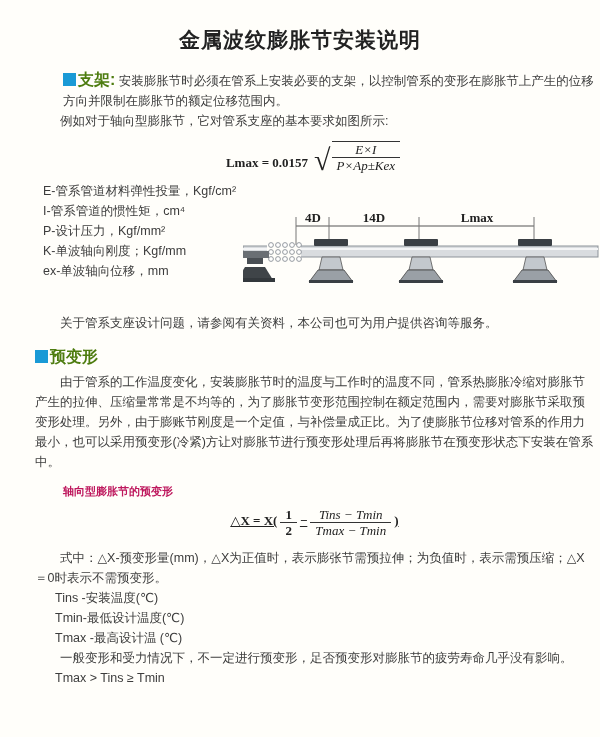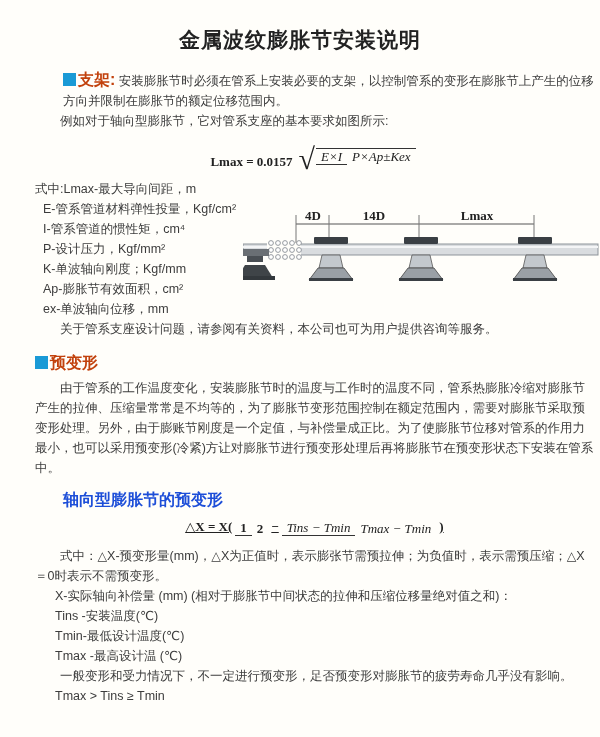--- a/index.html
+++ b/index.html
@@ -13,56 +13,56 @@
   .content{padding:0 6px 0 35px;}
 
   h1.doc-title{
     margin:2px 0 16px 0;text-align:center;
     font-size:21px;font-weight:bold;color:#222;letter-spacing:1px;
   }
 
   p{margin:0;font-size:12.5px;line-height:20px;}
   .indent{text-indent:2em;}
 
-  .sec-head{color:#c2410c;font-size:16px;font-weight:bold;}
+  .sec-head{color:#4d7c0f;font-size:16px;font-weight:bold;}
   .bullet{display:inline-block;width:13px;height:13px;background:#1a9ad6;
     vertical-align:-1px;margin-right:2px;}
   .sec-head-row{margin:10px 0 0 28px;font-size:12.5px;line-height:20px;}
   .sec-head-row .sec-head{font-size:16px;margin-right:6px;}
 
   
   .formula{
     text-align:center;
     font-family:"Liberation Serif","DejaVu Serif",serif;
     font-size:13px;color:#222;font-weight:bold;
   }
   .formula .var{font-style:italic;font-weight:normal;}
-  .frac{display:inline-flex;flex-direction:row;vertical-align:middle;
-    text-align:center;line-height:15px;margin:0 3px;align-items:center;}
+  .frac{display:inline-flex;flex-direction:column;vertical-align:middle;
+    text-align:center;line-height:15px;margin:0 3px;}
   .frac .num{border-bottom:1px solid #333;padding:0 5px 0 5px;}
   .frac .den{padding:0 5px;}
   .sqrt{display:inline-flex;align-items:center;margin-left:6px;}
   .radical{font-size:30px;font-weight:normal;line-height:30px;transform:translateY(3px);margin-right:-2px;}
   .under-root .num{border-bottom:1px solid #333;}
   .under-root{border-top:1.5px solid #333;}
   .lmax-formula{margin:10px 0 8px 0;}
   .dx-formula{margin:8px 0 10px 0;text-decoration:underline;}
 
   
   .defs-wrap{position:relative;min-height:132px;margin-top:4px;}
   .def-line{margin:0;line-height:20px;}
   .def-line.sub{margin-left:8px;}
 
   .diagram{position:absolute;top:28px;left:208px;width:357px;height:86px;}
 
   .note-line{line-height:20px;}
   .ml{margin-left:20px;}
 
   h3.sub-head{
-    margin:12px 0 4px 28px;color:#1d4ed8;font-size:16px;font-weight:bold;
+    margin:12px 0 4px 28px;color:#be185d;font-size:11px;font-weight:bold;
   }
 
   .para{margin-top:4px;line-height:20px;}
 </style>
 </head>
 <body>
 
 <div class="page">
   <h1 class="doc-title">金属波纹膨胀节安装说明</h1>
 
@@ -78,26 +78,24 @@
       <span>Lmax = 0.0157</span><span class="sqrt">
           <span class="radical">√</span>
           <span class="frac under-root">
             <span class="num var">E×I</span>
             <span class="den var">P×Ap±Kex</span>
           </span>
         </span>
     </div>
 
     <div class="defs-wrap">
-      <p class="def-line">式中:Lmax-最大导向间距，m</p>
       <p class="def-line sub">E-管系管道材料弹性投量，Kgf/cm²</p>
       <p class="def-line sub">I-管系管道的惯性矩，cm⁴</p>
       <p class="def-line sub">P-设计压力，Kgf/mm²</p>
       <p class="def-line sub">K-单波轴向刚度；Kgf/mm</p>
-      <p class="def-line sub">Ap-膨胀节有效面积，cm²</p>
       <p class="def-line sub">ex-单波轴向位移，mm</p>
 
       <svg class="diagram" viewBox="0 0 357 86" xmlns="http://www.w3.org/2000/svg">
         <defs>
           <g id="sup">
             <rect x="-17" y="30" width="34" height="7" rx="1" fill="#3a3f44"></rect>
             <polygon points="-9,48 9,48 12,61 -12,61" fill="#c3c8cd" stroke="#555" stroke-width="0.8"></polygon>
             <polygon points="-13,61 13,61 22,73 -22,73" fill="#9aa0a6" stroke="#444" stroke-width="0.8"></polygon>
             <rect x="-22" y="71" width="44" height="3" fill="#3a3f44"></rect>
           </g>
@@ -162,21 +160,20 @@
       <span>△X = X(</span><span class="frac">
           <span class="num">1</span>
           <span class="den">2</span>
         </span><span>−</span><span class="frac">
           <span class="num var">Tins − Tmin</span>
           <span class="den var">Tmax − Tmin</span>
         </span><span>)</span>
     </div>
 
     <p class="note-line indent">式中：△X-预变形量(mm)，△X为正值时，表示膨张节需预拉伸；为负值时，表示需预压缩；△X＝0时表示不需预变形。</p>
-    <p class="note-line ml">X-实际轴向补偿量 (mm) (相对于膨胀节中间状态的拉伸和压缩位移量绝对值之和)：</p>
     <p class="note-line ml">Tins -安装温度(℃)</p>
     <p class="note-line ml">Tmin-最低设计温度(℃)</p>
     <p class="note-line ml">Tmax -最高设计温 (℃)</p>
     <p class="note-line indent">一般变形和受力情况下，不一定进行预变形，足否预变形对膨胀节的疲劳寿命几乎没有影响。</p>
     <p class="note-line ml">Tmax &gt; Tins ≥ Tmin</p>
 
   </div>
 </div>
 
 </body></html>

